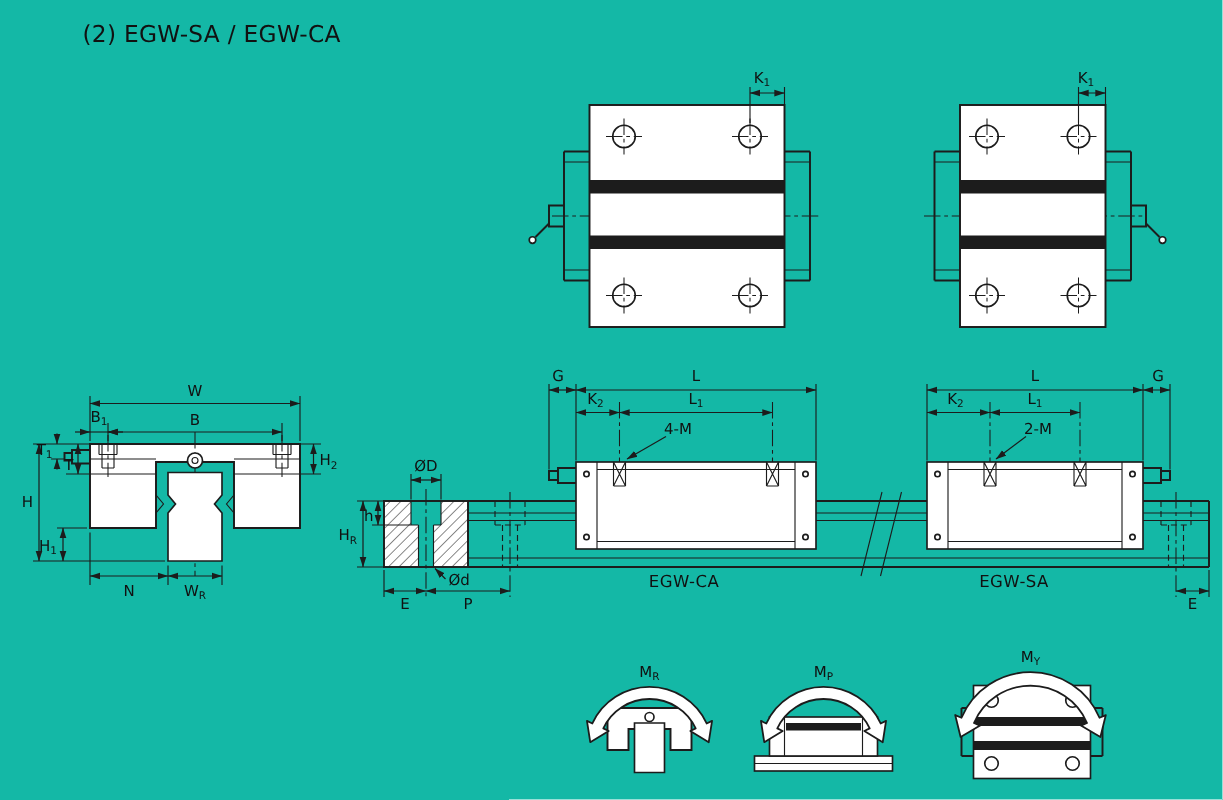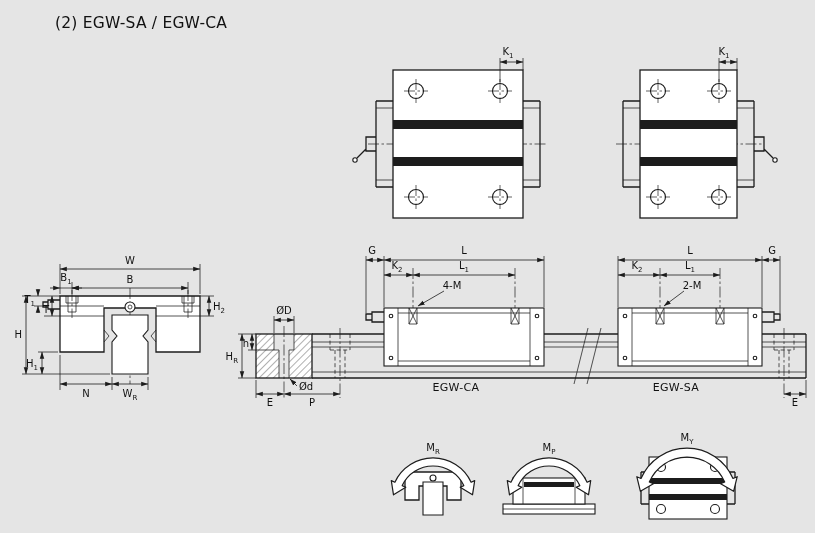--- a/index.html
+++ b/index.html
@@ -1,16 +1,16 @@
 <!DOCTYPE html>
 <html><head>
 <meta charset="utf-8">
 <style>
   html,body{margin:0;padding:0;background:#fff;}
-  .canvas{position:relative;width:815px;height:533px;background:#e5e5e5;overflow:hidden;}
+  .canvas{position:relative;width:815px;height:533px;background:#14b8a6;overflow:hidden;}
   svg{display:block;}
   .ol{fill:none;stroke:#1c1c1c;stroke-width:1.3;}
   .olf{fill:#ffffff;stroke:#1c1c1c;stroke-width:1.3;}
   .olw{fill:#ffffff;stroke:#1c1c1c;stroke-width:1.1;}
   .tl{fill:none;stroke:#1c1c1c;stroke-width:0.75;}
   .cl{fill:none;stroke:#1c1c1c;stroke-width:0.7;stroke-dasharray:11 2.5 2.5 2.5;}
   .hid{fill:none;stroke:#1c1c1c;stroke-width:0.75;stroke-dasharray:4 2.6;}
   .dl{fill:none;stroke:#1c1c1c;stroke-width:0.8;marker-start:url(#ms);marker-end:url(#me);}
   .ld{fill:none;stroke:#1c1c1c;stroke-width:0.8;marker-end:url(#me);}
   .band{fill:#1c1c1c;stroke:none;}

